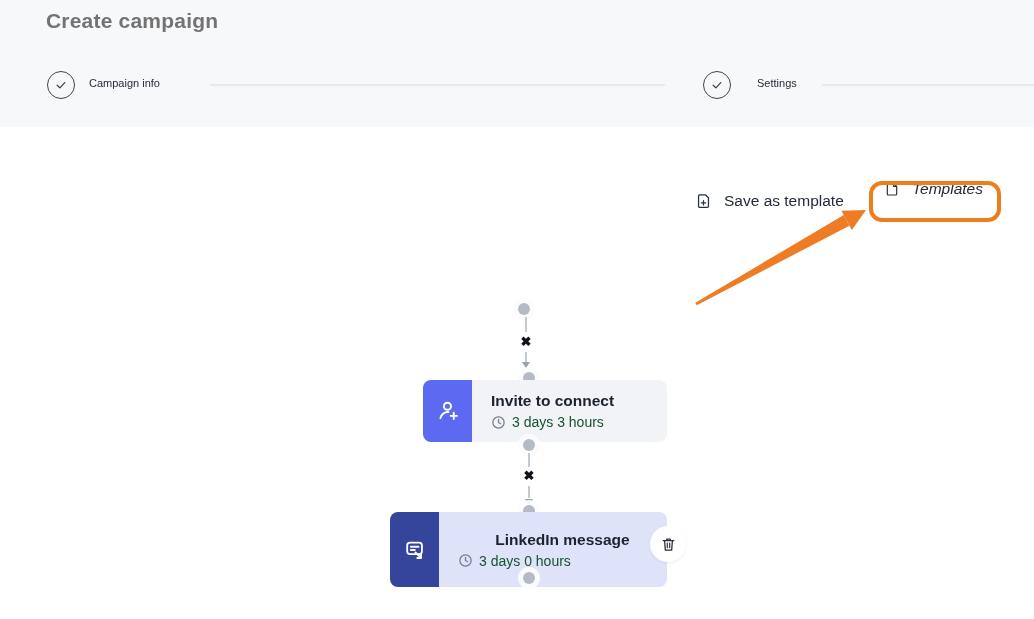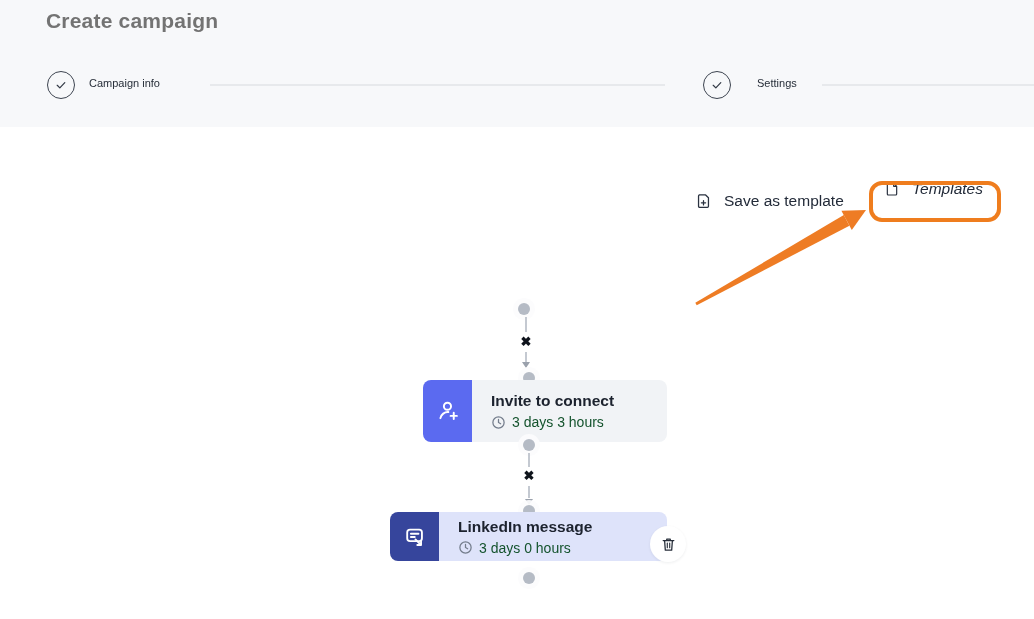--- a/index.html
+++ b/index.html
@@ -151,21 +151,21 @@
   </div>
 </div>
 
 <div class="flow-dot" style="left:523px; top:439px;"></div>
 <div class="conn-line" style="left:528px; top:453px; height:14px;"></div>
 <div class="conn-x" style="left:520px; top:469px;">✖</div>
 <div class="conn-line" style="left:528px; top:486px; height:12px;"></div>
 <div class="conn-arrowhead" style="left:524.5px; top:499px;"></div>
 <div class="flow-dot" style="left:523px; top:505px;"></div>
 
-<div class="node" style="left:390px; top:512px; width:277px; height:49px;">
+<div class="node" style="left:390px; top:512px; width:277px; height:75px;text-align:center;">
   <div class="icon-block" style="background:#36459c;">
     <svg width="26" height="26" viewBox="0 0 24 24">
       <rect x="4.8" y="5.2" width="13.6" height="10.6" rx="2.6" fill="none" stroke="#ffffff" stroke-width="1.7"></rect>
       <path d="M8.2 9 h7 M8.2 12 h3.6" fill="none" stroke="#ffffff" stroke-width="1.7" stroke-linecap="round"></path>
       <path d="M12.4 14.2 L17.6 19.4 M17.6 19.4 h-3.5 M17.6 19.4 v-3.5" fill="none" stroke="#ffffff" stroke-width="1.7" stroke-linecap="round" stroke-linejoin="round"></path>
     </svg>
   </div>
   <div class="step-node-body" style="background:#dee3fa;">
     <div class="node-title">LinkedIn message</div>
     <div class="node-sub">

